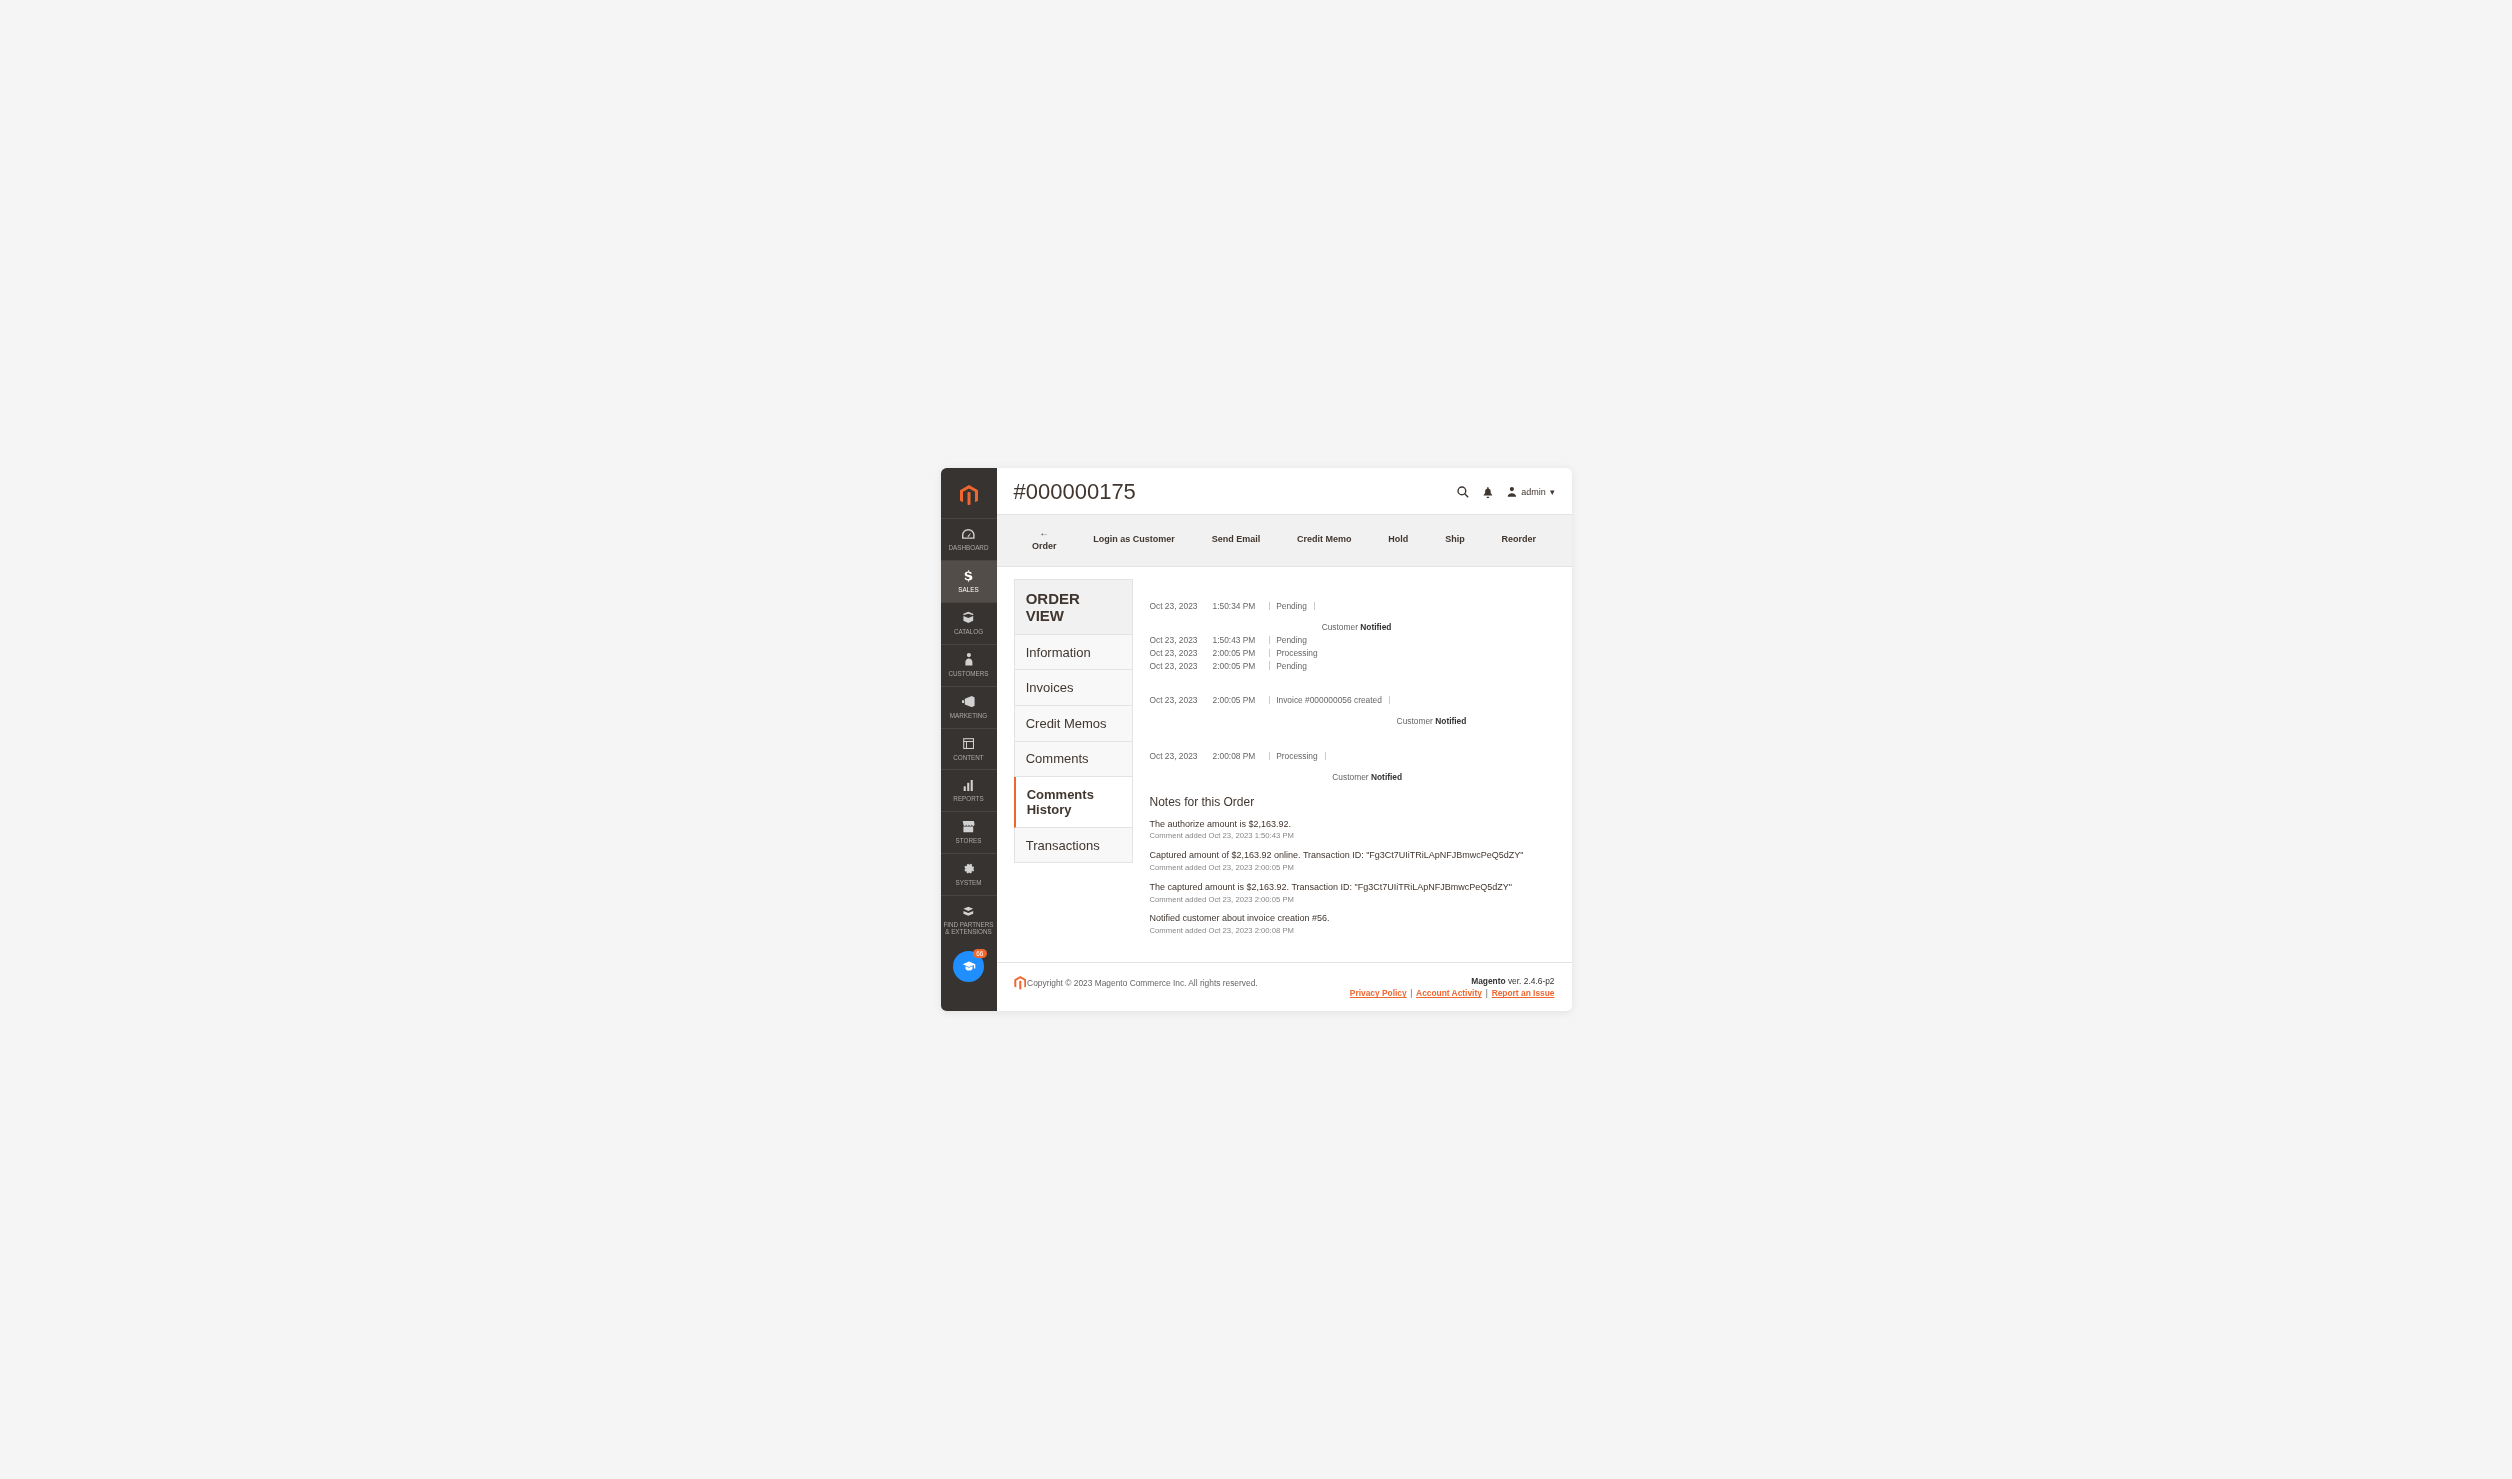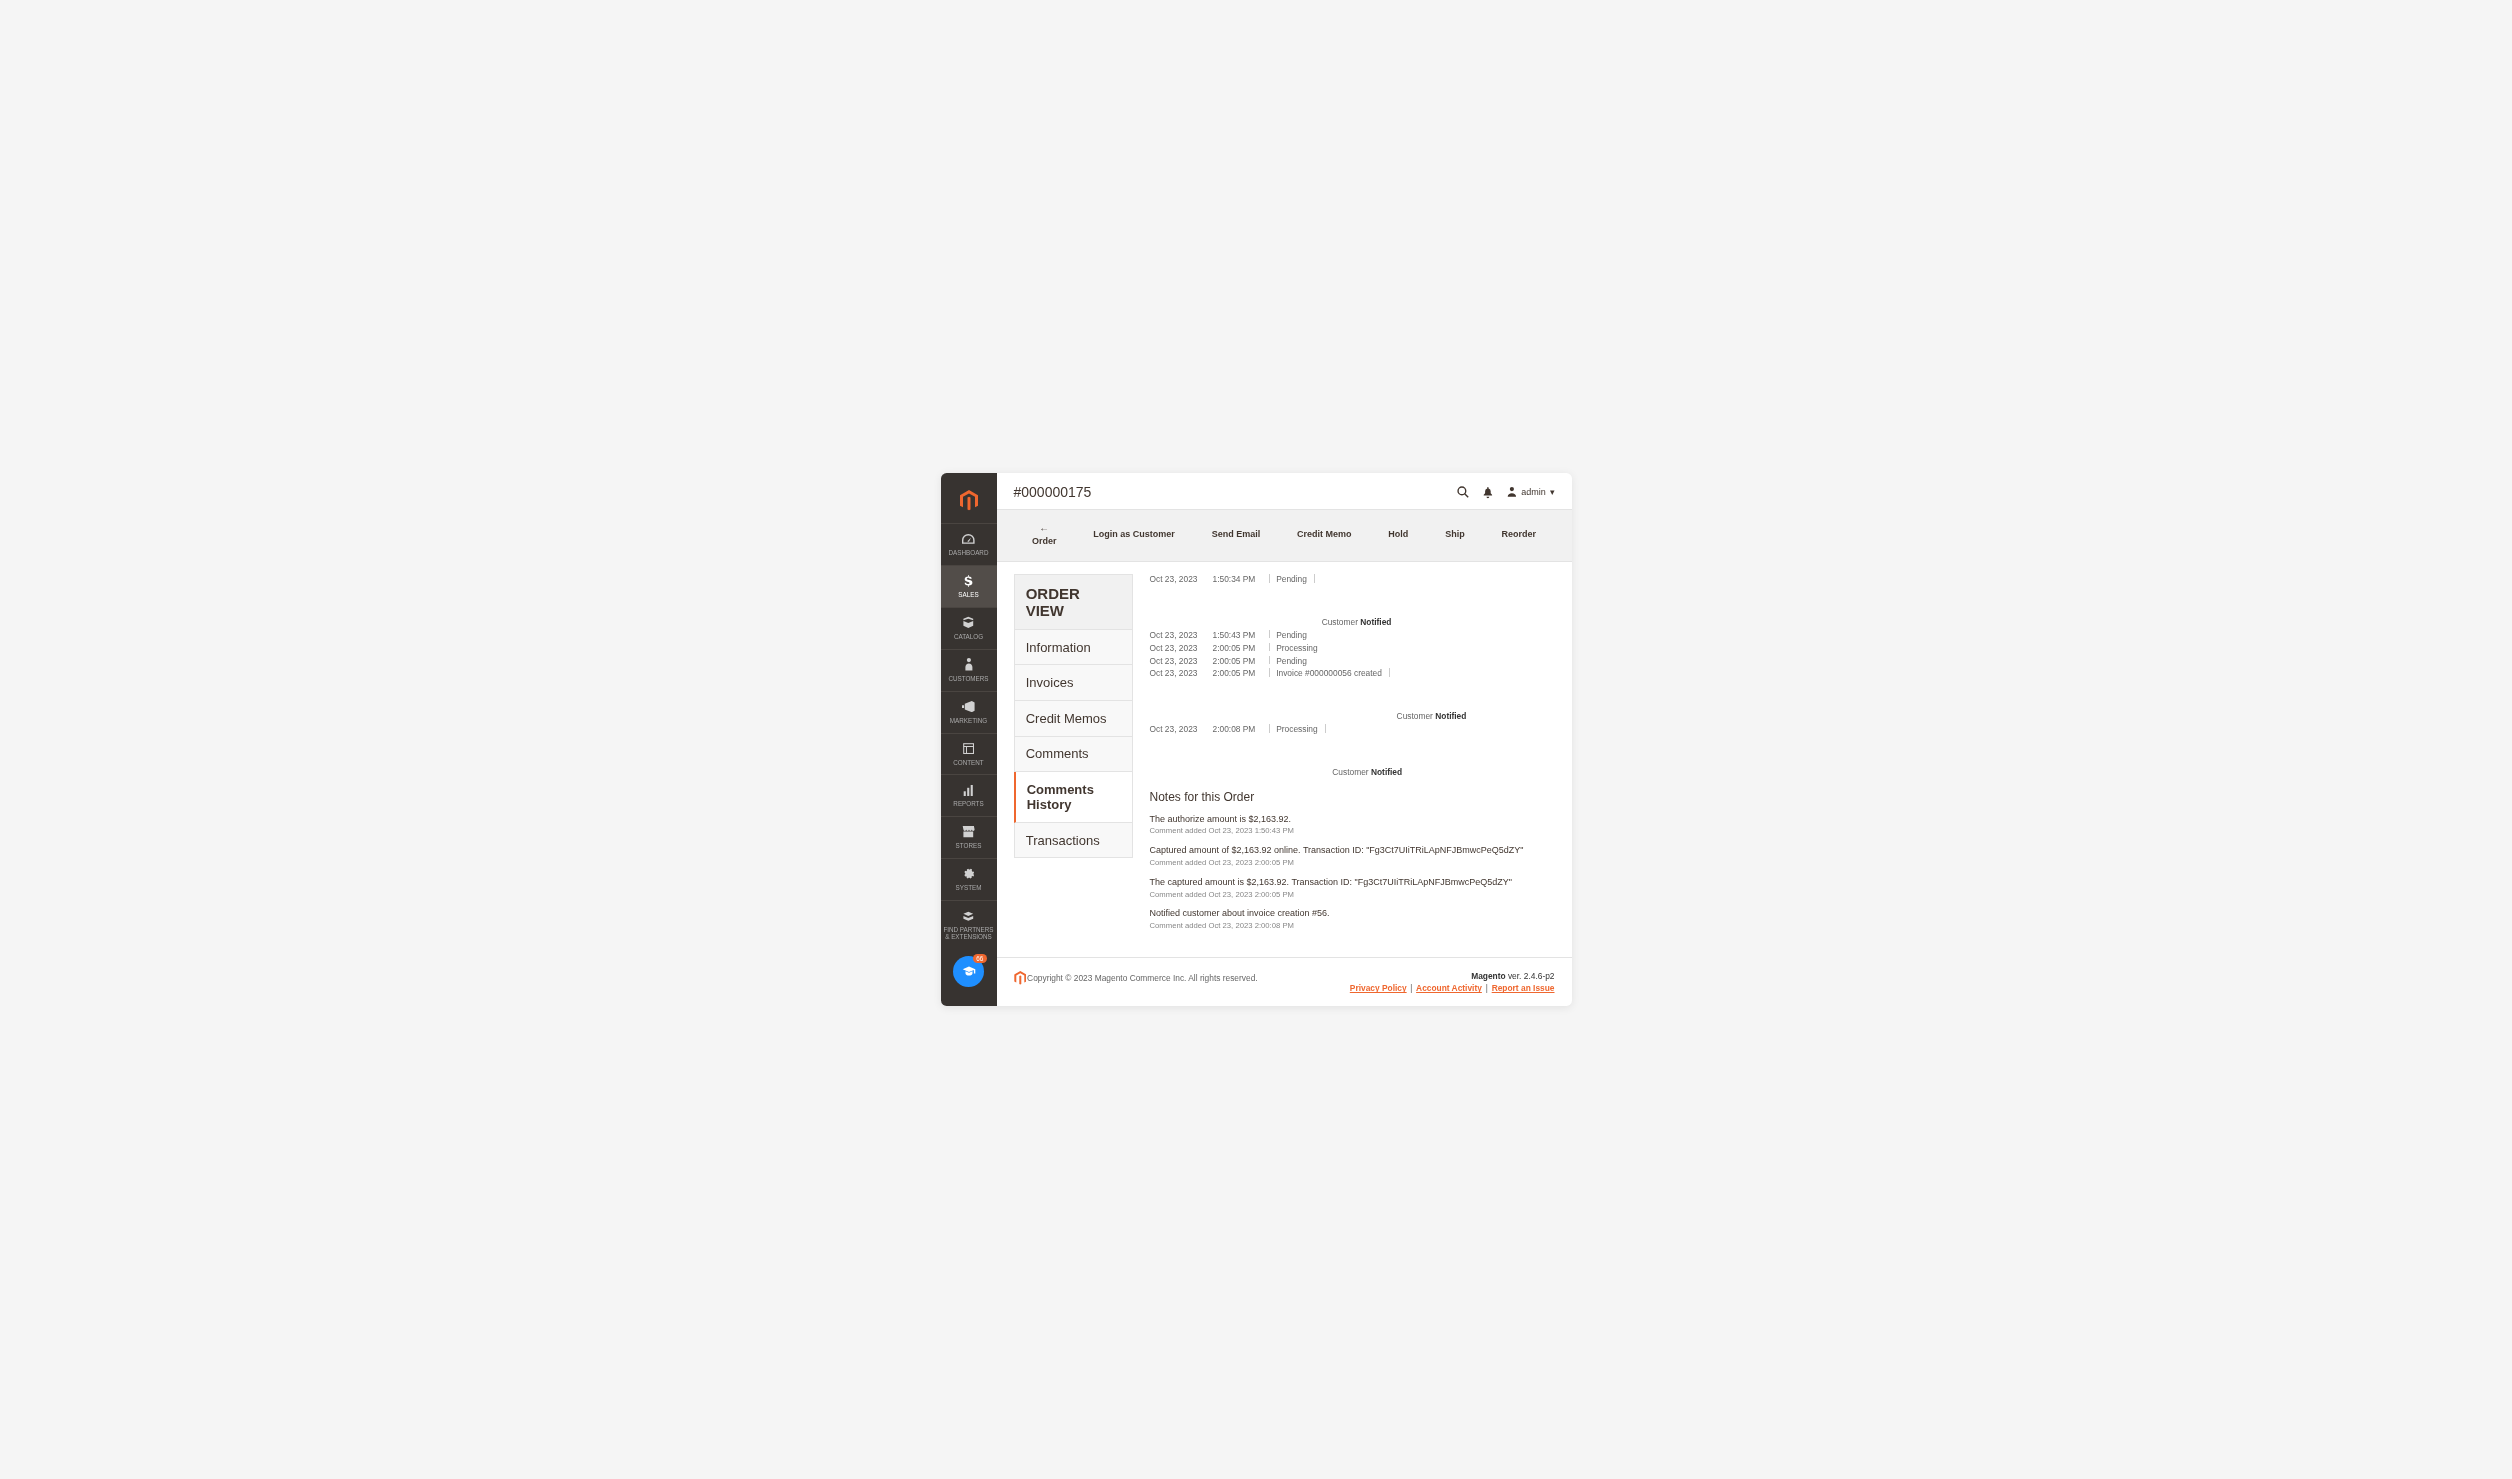--- a/index.html
+++ b/index.html
@@ -66,21 +66,21 @@
   border-radius: 7px;
   padding: 1.4px 3.5px;
 }
 .main { flex: 1; display: flex; flex-direction: column; }
 .header {
   display: flex;
   align-items: center;
   justify-content: space-between;
   padding: 11.2px 17px 8.4px;
 }
-.header-title { font-size: 14px; font-weight: 400; color: #41362f; }
+.header-title { font-size: 22px; font-weight: 400; color: #41362f; }
 .header-actions { display: flex; align-items: center; gap: 14px; color: #41362f; }
 .header-user { display: flex; align-items: center; gap: 4.2px; font-size: 9px; cursor: pointer; }
 .toolbar {
   background: #f1f1f1;
   border-top: 0.7px solid #e3e3e3;
   border-bottom: 0.7px solid #e3e3e3;
   display: flex;
   justify-content: space-around;
   align-items: center;
   padding: 12.6px 17px;
@@ -112,21 +112,21 @@
   font-size: 13px;
   color: #41362f;
   cursor: pointer;
 }
 .tab-item.active {
   background: #fff;
   border-left: 2.1px solid #ef672f;
   font-weight: 600;
 }
 .right-content { flex: 1; font-size: 8.4px; color: #41362f; }
-.history-row { display: flex; gap: 7px; margin-bottom: 2.8px; }
+.history-row { display: flex; align-items: center; gap: 7px; margin-bottom: 2.8px; }
 .history-date { width: 56px; color: #666; }
 .history-time { width: 49px; color: #666; }
 .divider { width: 0.7px; height: 8.4px; background: #ccc; }
 .history-status { color: #666; }
 .history-notified { color: #666; margin-top: 43px; }
 .history-notified strong { color: #333; font-weight: 700; }
 .notes-title { font-size: 12px; font-weight: 400; color: #41362f; margin: 12.6px 0 9.8px; }
 .note { margin-bottom: 9.8px; }
 .note-text { font-size: 9px; color: #41362f; margin-bottom: 2.8px; }
 .note-meta { font-size: 7.7px; color: #888; }

